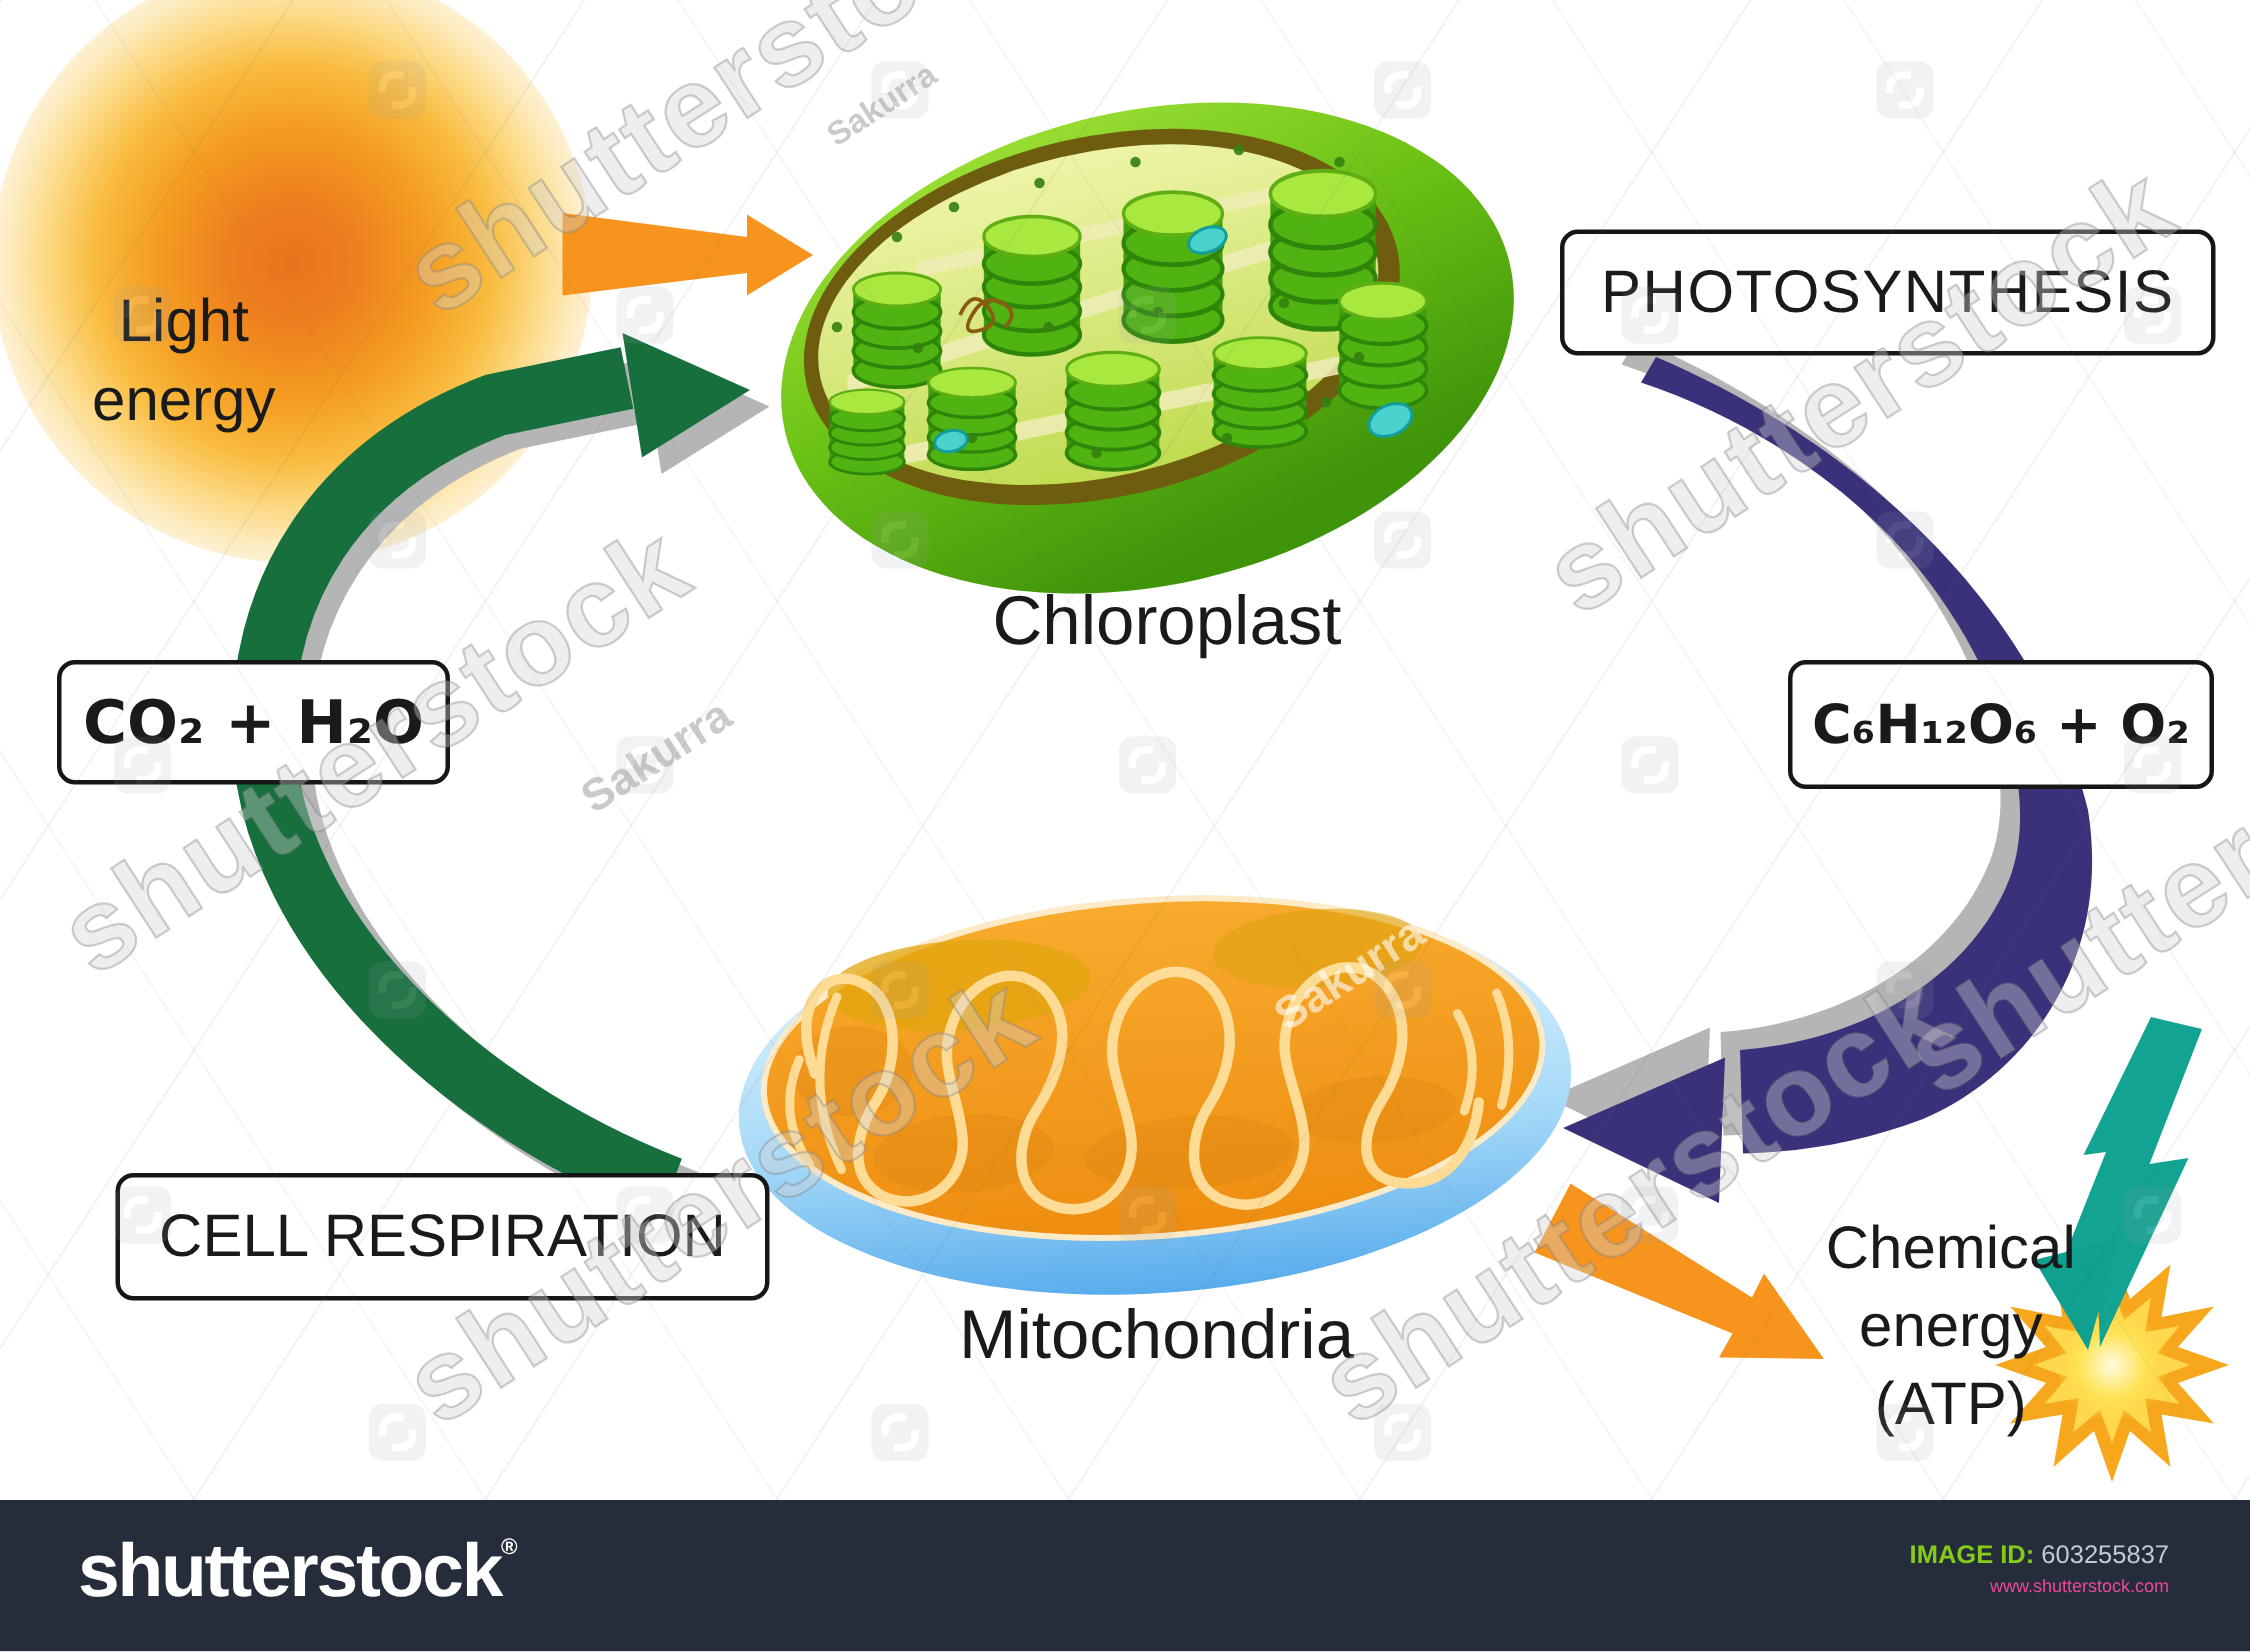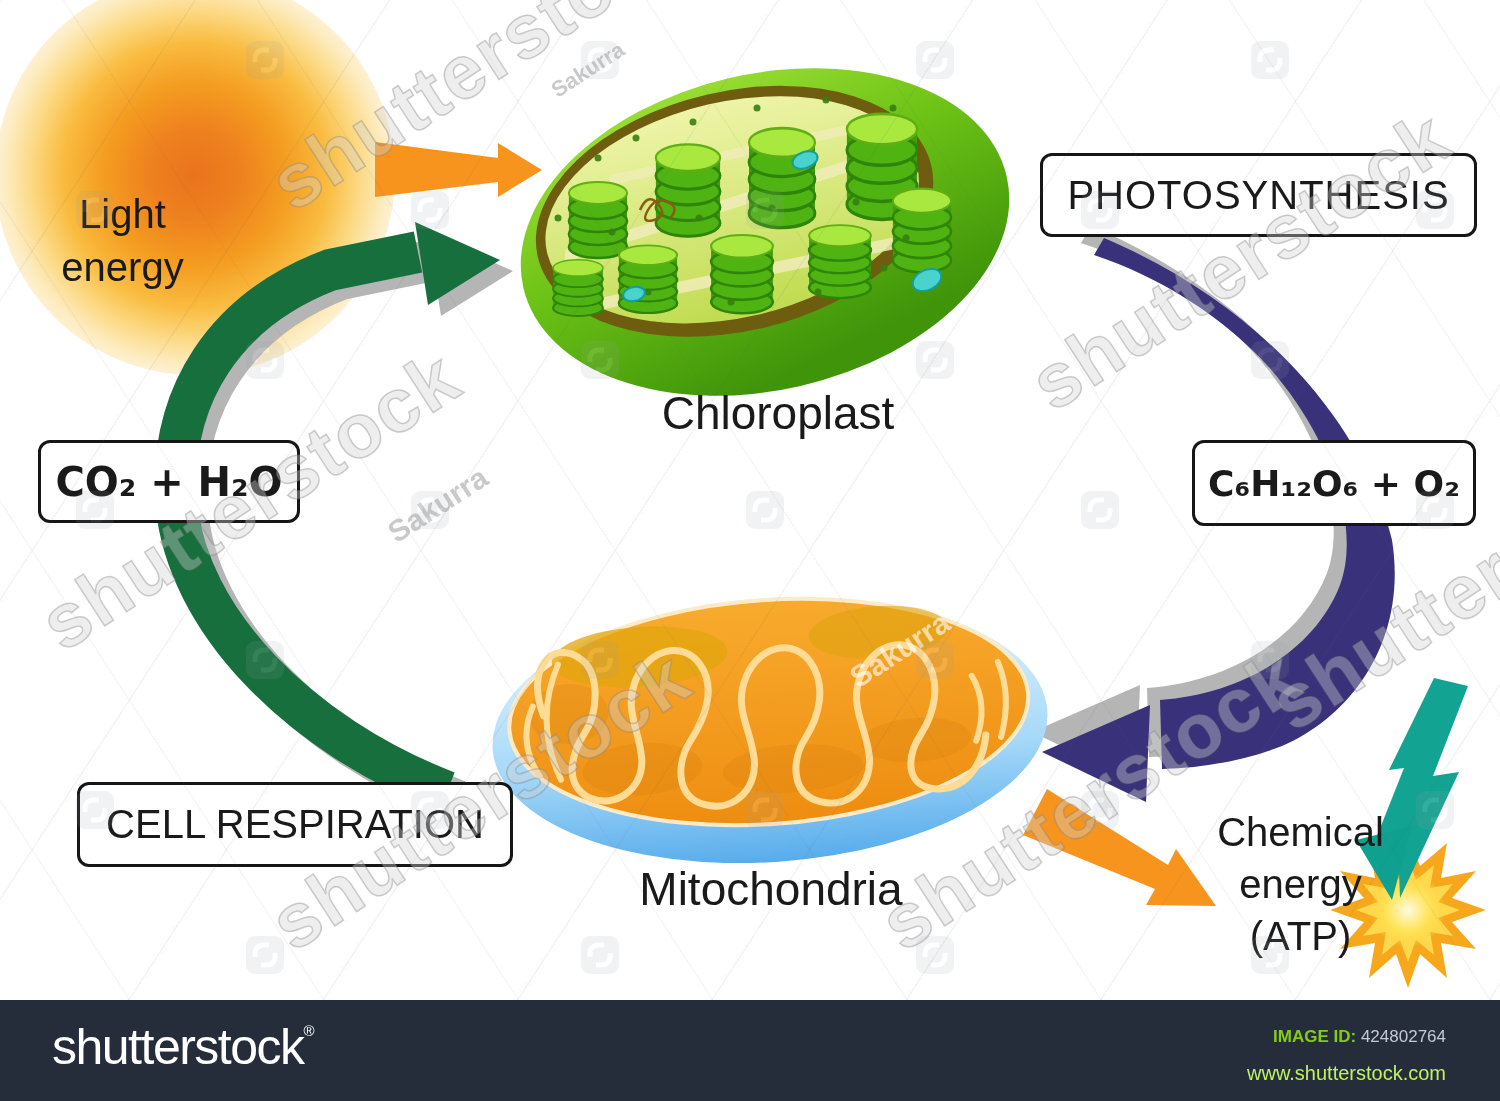--- a/index.html
+++ b/index.html
@@ -37,27 +37,27 @@
   .wm-text{position:absolute;transform:translate(-50%,-50%) rotate(-33deg);
     font-size:76px;font-weight:600;letter-spacing:2px;white-space:nowrap;
     color:rgba(210,210,210,0.38);-webkit-text-stroke:1.5px rgba(130,130,130,0.38);}
   .wm-artist{position:absolute;transform:translate(-50%,-50%) rotate(-33deg);
     font-size:30px;font-weight:600;white-space:nowrap;color:rgba(150,150,150,0.5);}
   .wm-artist.small{font-size:22px;}
   .wm-artist.light{color:rgba(255,255,255,0.6);}
   .wm-logo{position:absolute;width:40px;height:40px;opacity:0.13;}
   
   .footer{position:absolute;left:0;top:1000px;width:1500px;height:101px;background:#252d3b;z-index:4;}
-  .footer-logo{position:absolute;left:52px;top:22px;color:#fff;font-size:50px;font-weight:normal;
+  .footer-logo{position:absolute;left:52px;top:22px;color:#fff;font-size:50px;font-weight:bold;
                letter-spacing:-1.5px;line-height:1;}
   .footer-logo sup{font-size:15px;letter-spacing:0;vertical-align:28px;}
   .footer-meta{position:absolute;right:54px;top:26px;text-align:right;line-height:1.25;}
   .footer-meta .id-line{font-size:17px;color:#c3cad4;}
   .footer-meta .id-line b{color:#84cc16;font-weight:bold;}
-  .footer-meta .url-line{font-size:20px;color:#bef264;margin-top:14px;}
+  .footer-meta .url-line{font-size:12px;color:#ec4899;margin-top:3px;}
 </style>
 </head>
 <body>
 
 <div class="stage">
 
   <div class="sun"></div>
 
   <svg class="art" width="1500" height="1101" viewBox="0 0 1500 1101">
     <defs>
@@ -383,18 +383,18 @@
       <div class="wm-logo" style="left: 1250px; top: 935px;"><svg viewBox="0 0 40 40" width="40" height="40">
           <rect x="1" y="1" width="38" height="38" rx="9" fill="#9aa0a6"></rect>
           <path d="M24 10 h-6 a8 8 0 0 0 -8 8 v4" fill="none" stroke="#ffffff" stroke-width="5"></path>
           <path d="M16 30 h6 a8 8 0 0 0 8 -8 v-4" fill="none" stroke="#ffffff" stroke-width="5"></path>
         </svg></div>
     </div>
 
   <div class="footer">
     <div class="footer-logo"><span>shutterstock</span><sup>®</sup></div>
     <div class="footer-meta">
-      <div class="id-line"><b>IMAGE ID:</b>&nbsp;<span>424802764</span></div>
+      <div class="id-line"><b>IMAGE ID:</b>&nbsp;<span>603255837</span></div>
       <div class="url-line">www.shutterstock.com</div>
     </div>
   </div>
 
 </div>
 
 </body></html>

